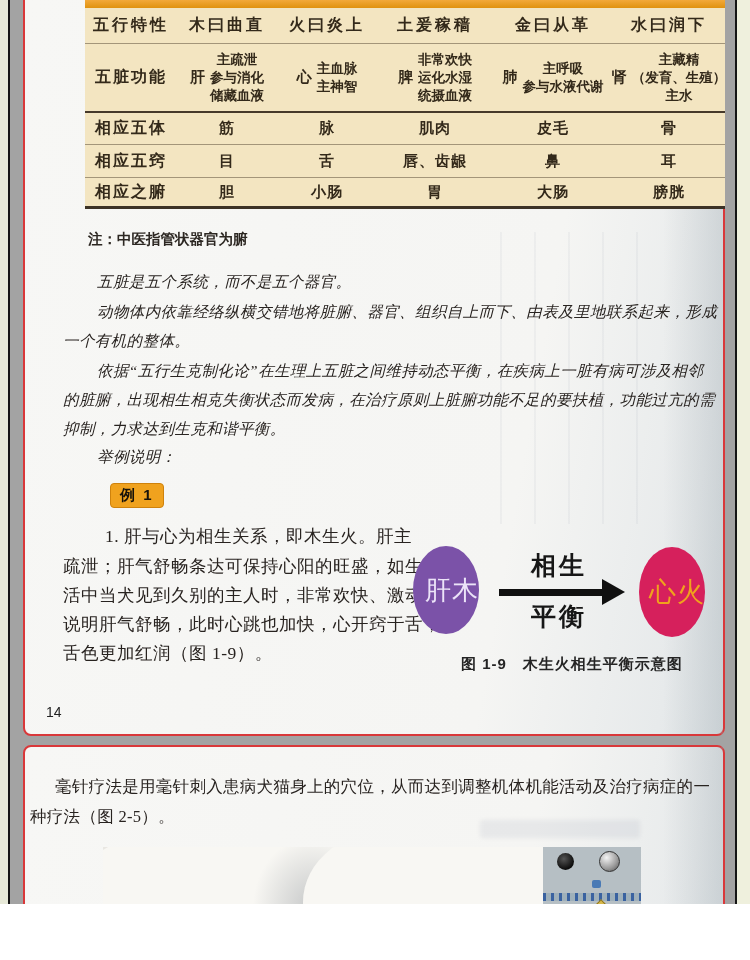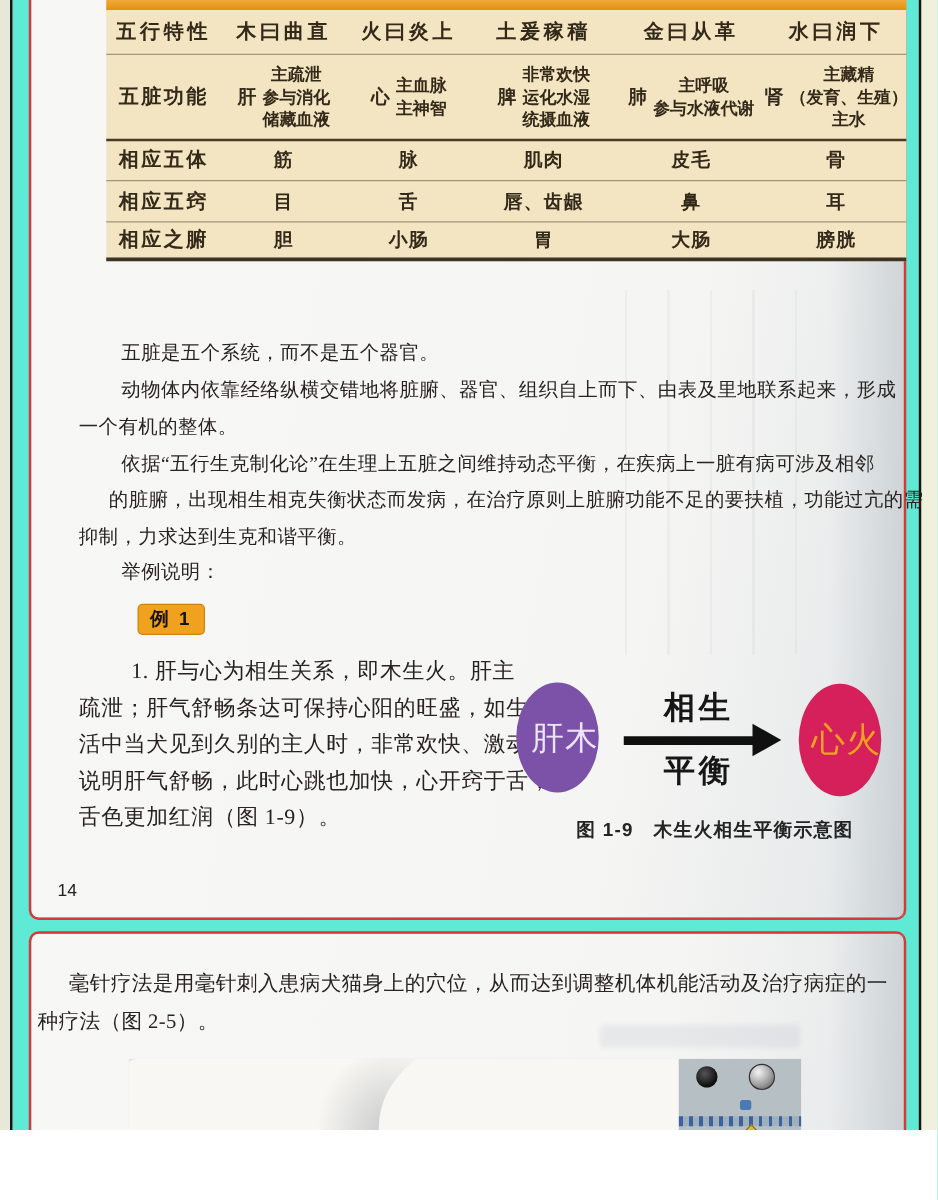--- a/index.html
+++ b/index.html
@@ -1,16 +1,16 @@
 <!DOCTYPE html>
 <html><head>
 <meta charset="utf-8">
 <style>
   html,body{margin:0;padding:0;background:#ffffff;}
-  #canvas{position:relative;width:750px;height:904px;overflow:hidden;background:#5eead4;
+  #canvas{position:relative;width:750px;height:904px;overflow:hidden;background:#a3a3a3;
           font-family:"Liberation Serif",serif;}
   .abs{position:absolute;}
 
   
   .edge-left{left:0;top:0;width:8px;height:960px;background:#e7e9d8;border-right:2px solid #151515;}
   .edge-right{left:735px;top:0;width:15px;height:960px;background:#eff0dd;border-left:2px solid #151515;}
 
   
   .page{left:23px;width:702px;border:2px solid #d9383a;border-radius:8px;
         background:linear-gradient(100deg,#f7f7f5 0%,#f5f5f3 70%,#e7eaeb 92%,#dfe4e6 100%);
@@ -30,21 +30,21 @@
   .trow.r4{height:33px;border-bottom:1px solid #a39579;}
   .trow.r5{height:31px;border-bottom:3px solid #3c3226;}
   .tc{text-align:center;font-weight:600;color:#33291a;font-size:16px;letter-spacing:3px;white-space:nowrap;}
   .tlabel{font-size:16px;letter-spacing:2px;font-weight:600;color:#33291a;text-align:center;white-space:nowrap;}
   .ocell{display:flex;align-items:center;justify-content:center;gap:5px;}
   .oname{font-size:15px;font-weight:600;color:#33291a;}
   .olines{font-size:13.5px;line-height:18px;font-weight:600;color:#33291a;text-align:center;white-space:nowrap;}
   .smallcell{font-size:15px;letter-spacing:1px;}
 
   
-  .bodyline{font-size:15.5px;color:#282320;white-space:nowrap;letter-spacing:0.4px;}
+  .bodyline{font-size:15.5px;color:#282320;white-space:nowrap;letter-spacing:0.4px;font-style:italic;}
   .noteline{font-size:14.5px;font-weight:600;color:#2c2722;white-space:nowrap;}
   .exline{font-size:17.5px;color:#282320;white-space:nowrap;letter-spacing:0.5px;}
   .badge{left:110px;top:483px;background:#f0a21e;border:1px solid #cf820c;border-radius:4px;
          padding:2px 9px;font-family:"Liberation Sans",sans-serif;
          font-size:15px;font-weight:bold;color:#17120a;letter-spacing:2px;}
 
   
   .ell{border-radius:50%;display:flex;align-items:center;justify-content:flex-end;}
   .ell-left{left:413px;top:546px;width:66px;height:88px;background:#7b52a8;}
   .ell-right{left:639px;top:547px;width:66px;height:90px;background:#d6205c;}
@@ -177,26 +177,27 @@
       <div class="tc smallcell">胆</div>
       <div class="tc smallcell">小肠</div>
       <div class="tc smallcell">胃</div>
       <div class="tc smallcell">大肠</div>
       <div class="tc smallcell">膀胱</div>
     </div>
   </div>
 
   <div class="abs bleed1"></div>
 
+  <div class="abs noteline" style="left:88px;top:230px;">注：中医指管状器官为腑</div>
 
   <div class="abs bodyline" style="left:97px;top:272px;">五脏是五个系统，而不是五个器官。</div>
   <div class="abs bodyline" style="left:97px;top:302px;">动物体内依靠经络纵横交错地将脏腑、器官、组织自上而下、由表及里地联系起来，形成</div>
   <div class="abs bodyline" style="left:63px;top:331px;">一个有机的整体。</div>
   <div class="abs bodyline" style="left:97px;top:361px;">依据“五行生克制化论”在生理上五脏之间维持动态平衡，在疾病上一脏有病可涉及相邻</div>
-  <div class="abs bodyline" style="left:63px;top:390px;margin-left:24px;">的脏腑，出现相生相克失衡状态而发病，在治疗原则上脏腑功能不足的要扶植，功能过亢的需</div>
+  <div class="abs bodyline" style="left:63px;top:390px;">的脏腑，出现相生相克失衡状态而发病，在治疗原则上脏腑功能不足的要扶植，功能过亢的需</div>
   <div class="abs bodyline" style="left:63px;top:419px;">抑制，力求达到生克和谐平衡。</div>
   <div class="abs bodyline" style="left:97px;top:447px;">举例说明：</div>
 
   <div class="abs badge">例 1</div>
 
   <div class="abs exline" style="left:105px;top:524px;">1. 肝与心为相生关系，即木生火。肝主</div>
   <div class="abs exline" style="left:63px;top:554px;">疏泄；肝气舒畅条达可保持心阳的旺盛，如生</div>
   <div class="abs exline" style="left:63px;top:583px;">活中当犬见到久别的主人时，非常欢快、激动，</div>
   <div class="abs exline" style="left:63px;top:612px;">说明肝气舒畅，此时心跳也加快，心开窍于舌，</div>
   <div class="abs exline" style="left:63px;top:641px;">舌色更加红润（图 1-9）。</div>

